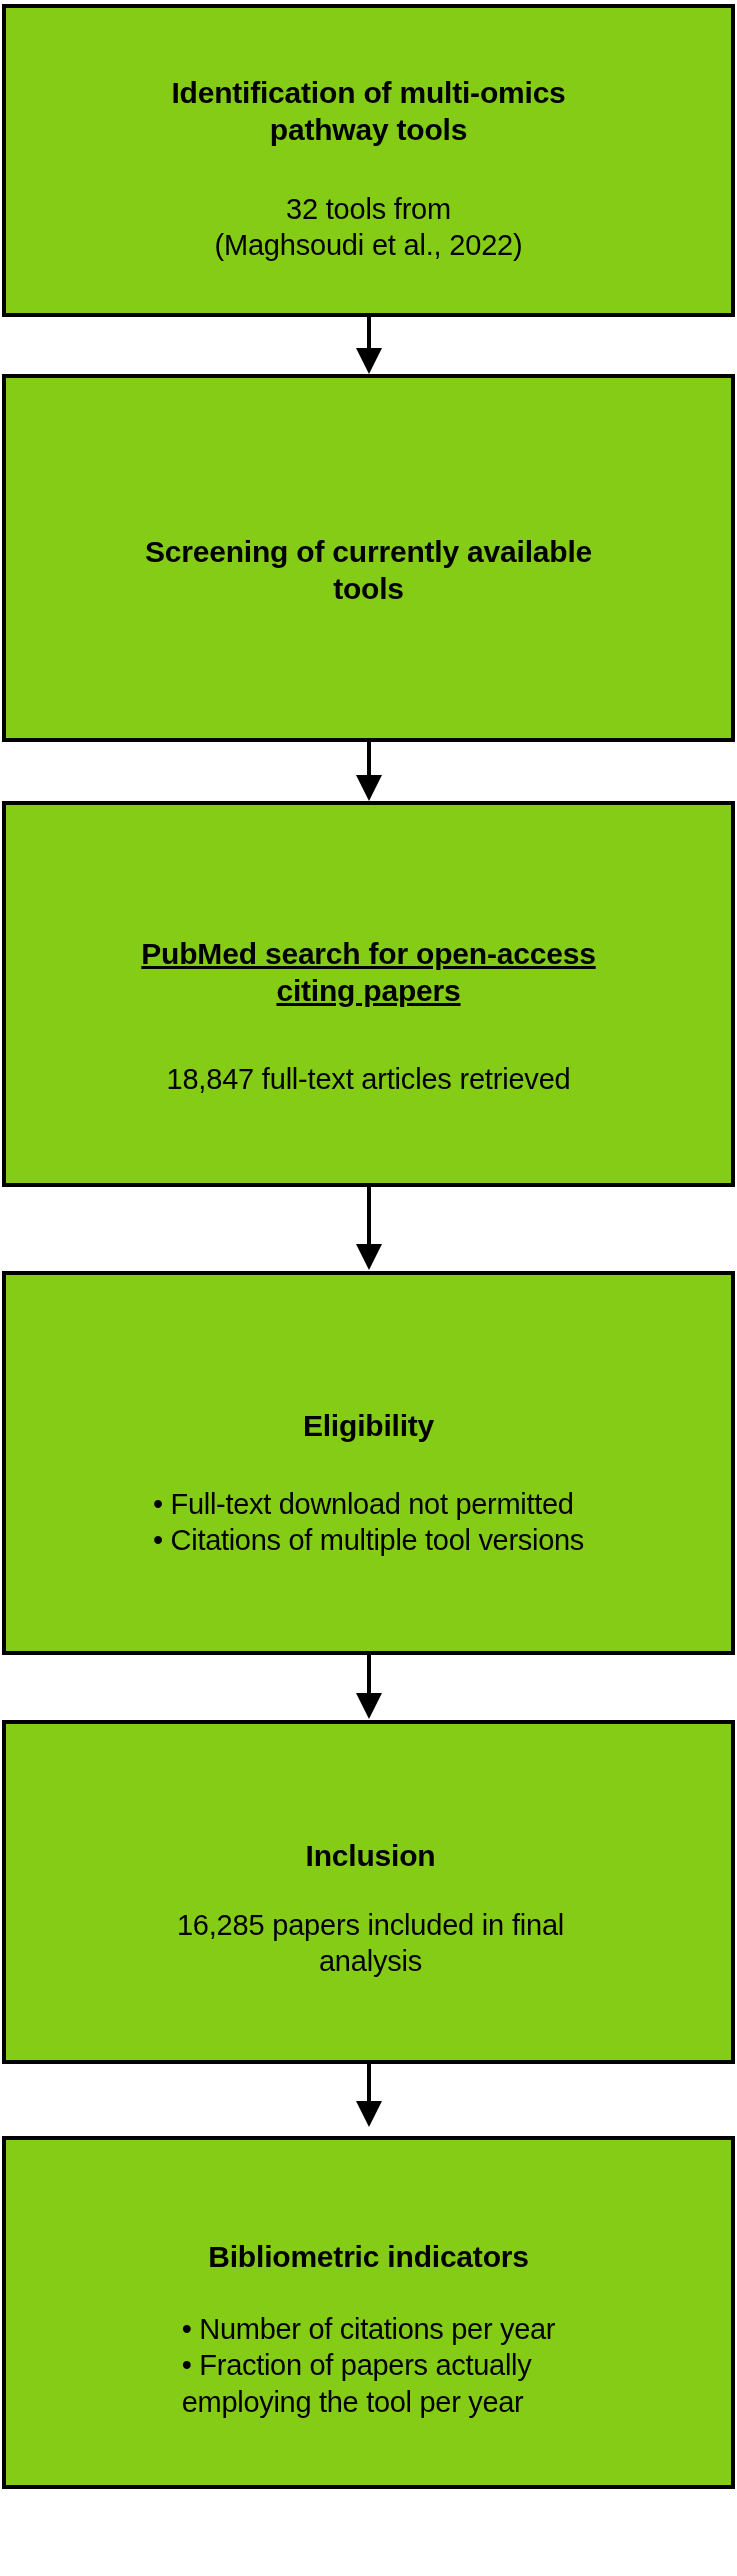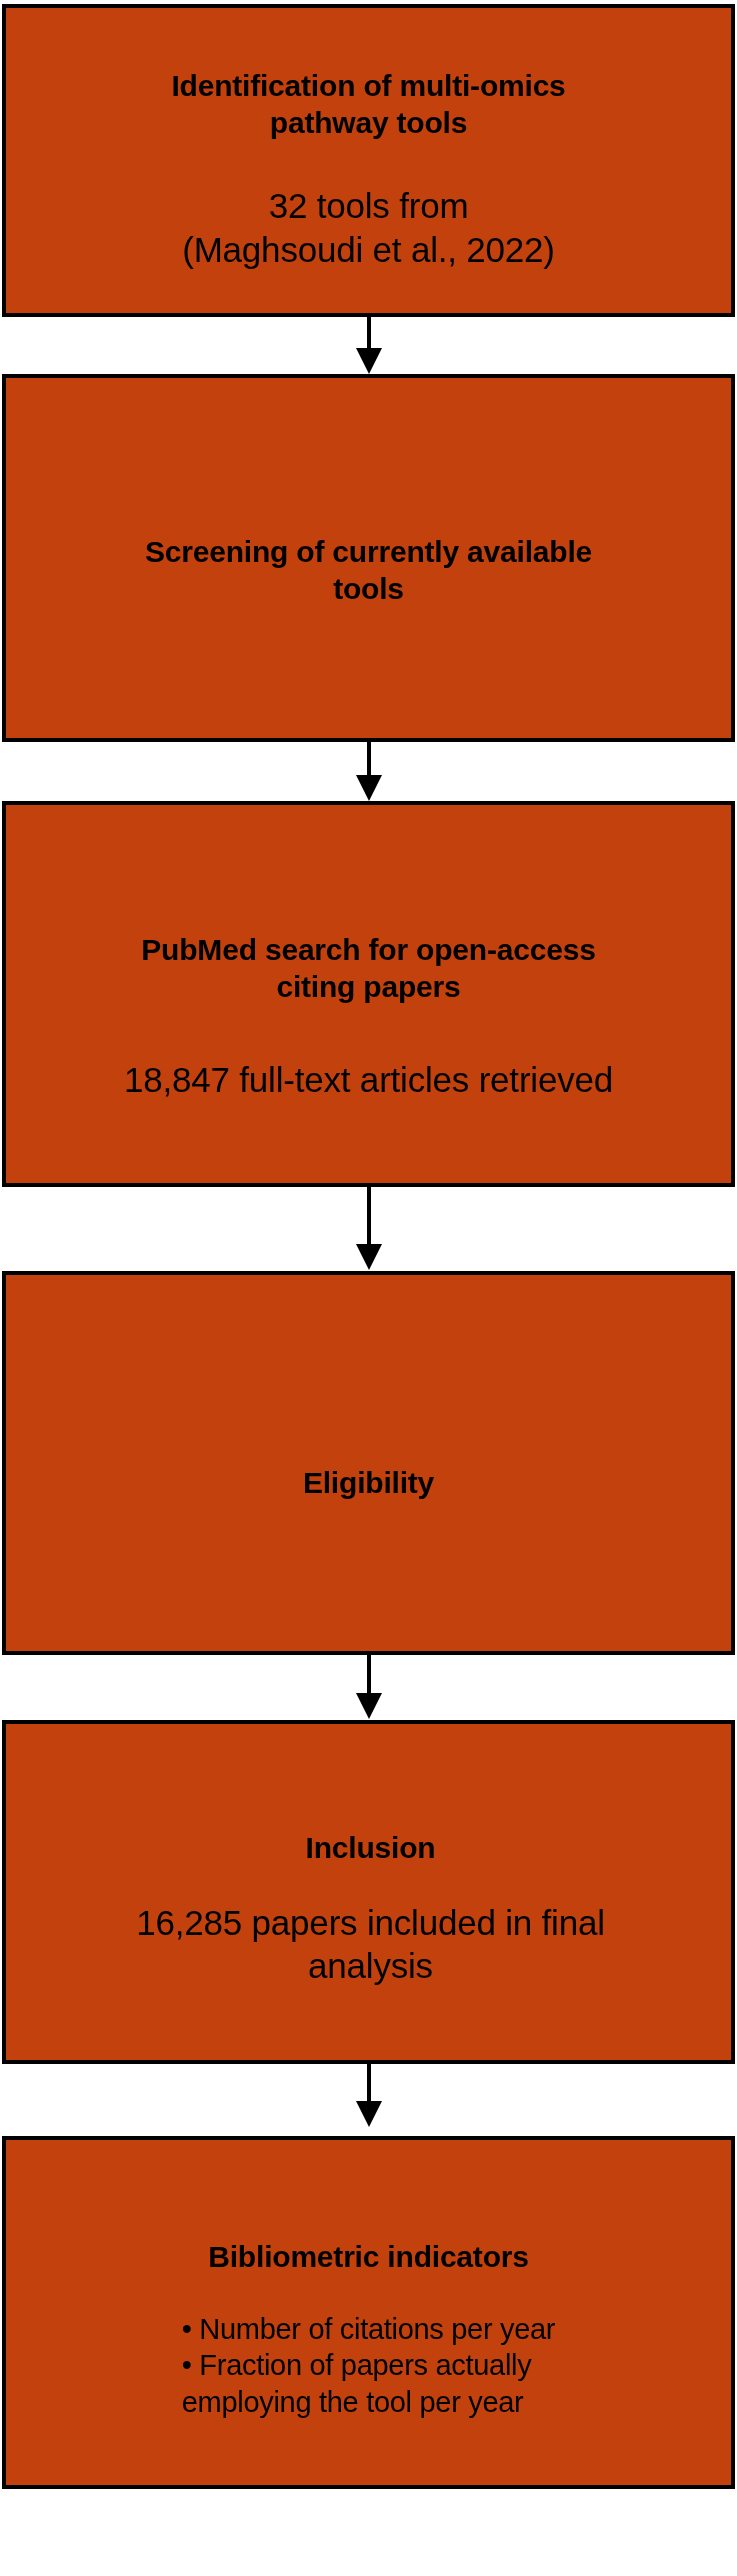--- a/index.html
+++ b/index.html
@@ -24,39 +24,39 @@
     padding: 4px 2px 2px 2px;
     display: flex;
     flex-direction: column;
     align-items: center;
   }
 
   .flow-box {
     box-sizing: border-box;
     width: 733px;
     border: 4px solid #000000;
-    background: #c2410c;
+    background: #84cc16;
     display: flex;
     flex-direction: column;
     justify-content: center;
     align-items: center;
     text-align: center;
     padding: 6px 10px;
   }
 
   .box-title {
     font-size: 30px;
     font-weight: bold;
     line-height: 1.22;
     letter-spacing: -0.2px;
     white-space: pre-line;
   }
 
   .box-body {
-    font-size: 35px;
+    font-size: 29px;
     font-weight: normal;
     line-height: 1.24;
     letter-spacing: -0.2px;
     white-space: pre-line;
   }
 
   .box-bullets {
     font-size: 29px;
     font-weight: normal;
     line-height: 1.26;
@@ -69,21 +69,21 @@
   
   #box-identification      { height: 313px; }
   #box-identification .box-title { margin-top: 18px; }
   #box-identification .box-body  { margin-top: 43px; }
 
   #box-screening           { height: 368px; }
   #box-screening .box-title { margin-top: 26px; }
   #box-screening .box-body  { margin-top: 53px; }
 
   #box-pubmed              { height: 386px; }
-  #box-pubmed .box-title { margin-top: 46px; }
+  #box-pubmed .box-title { margin-top: 46px; text-decoration: underline; }
   #box-pubmed .box-body  { margin-top: 53px; }
 
   #box-eligibility         { height: 384px; }
   #box-eligibility .box-title   { margin-top: 41px; }
   #box-eligibility .box-bullets { margin-top: 41px; }
   #box-eligibility .box-body    { margin-top: 41px; }
 
   #box-inclusion           { height: 344px; padding-left: 14px; }
   #box-inclusion .box-title { margin-top: 34px; }
   #box-inclusion .box-body  { margin-top: 34px; }
@@ -156,20 +156,22 @@
     <div class="box-body">18,847 full-text articles retrieved</div>
   </div>
 
   <div class="connector" id="arrow-3">
     <div class="shaft"></div>
     <div class="head"></div>
   </div>
 
   <div class="flow-box" id="box-eligibility">
     <div class="box-title">Eligibility</div>
+    <div class="box-bullets">• Full-text download not permitted
+• Citations of multiple tool versions</div>
   </div>
 
   <div class="connector" id="arrow-4">
     <div class="shaft"></div>
     <div class="head"></div>
   </div>
 
   <div class="flow-box" id="box-inclusion">
     <div class="box-title">Inclusion</div>
     <div class="box-body">16,285 papers included in final

